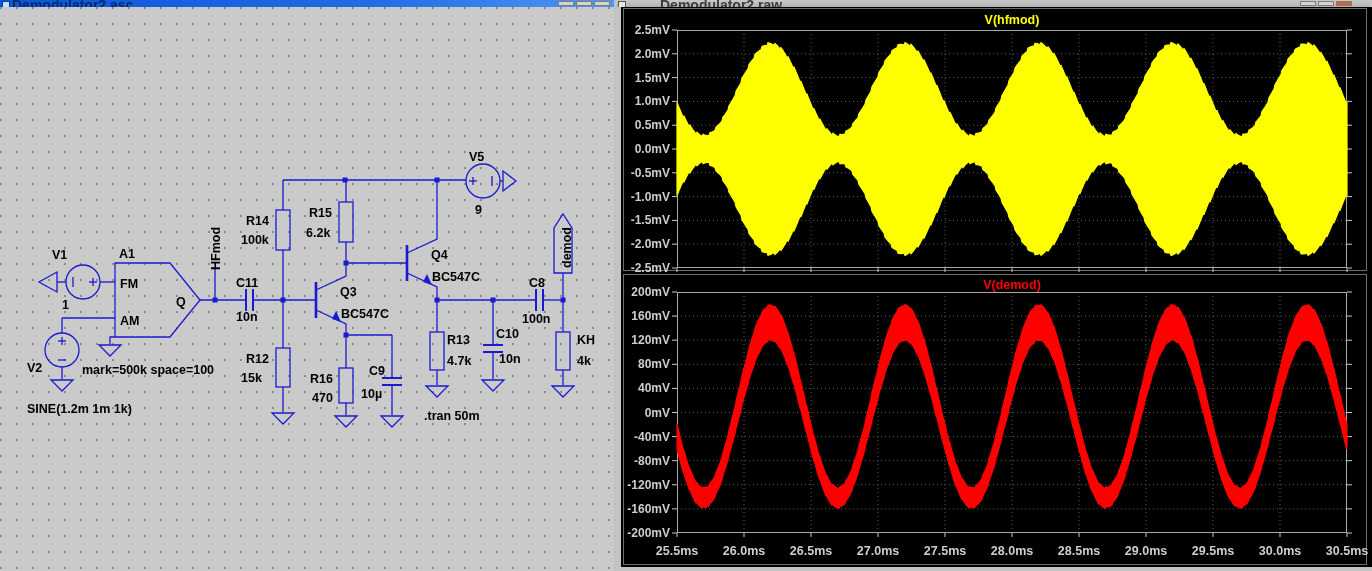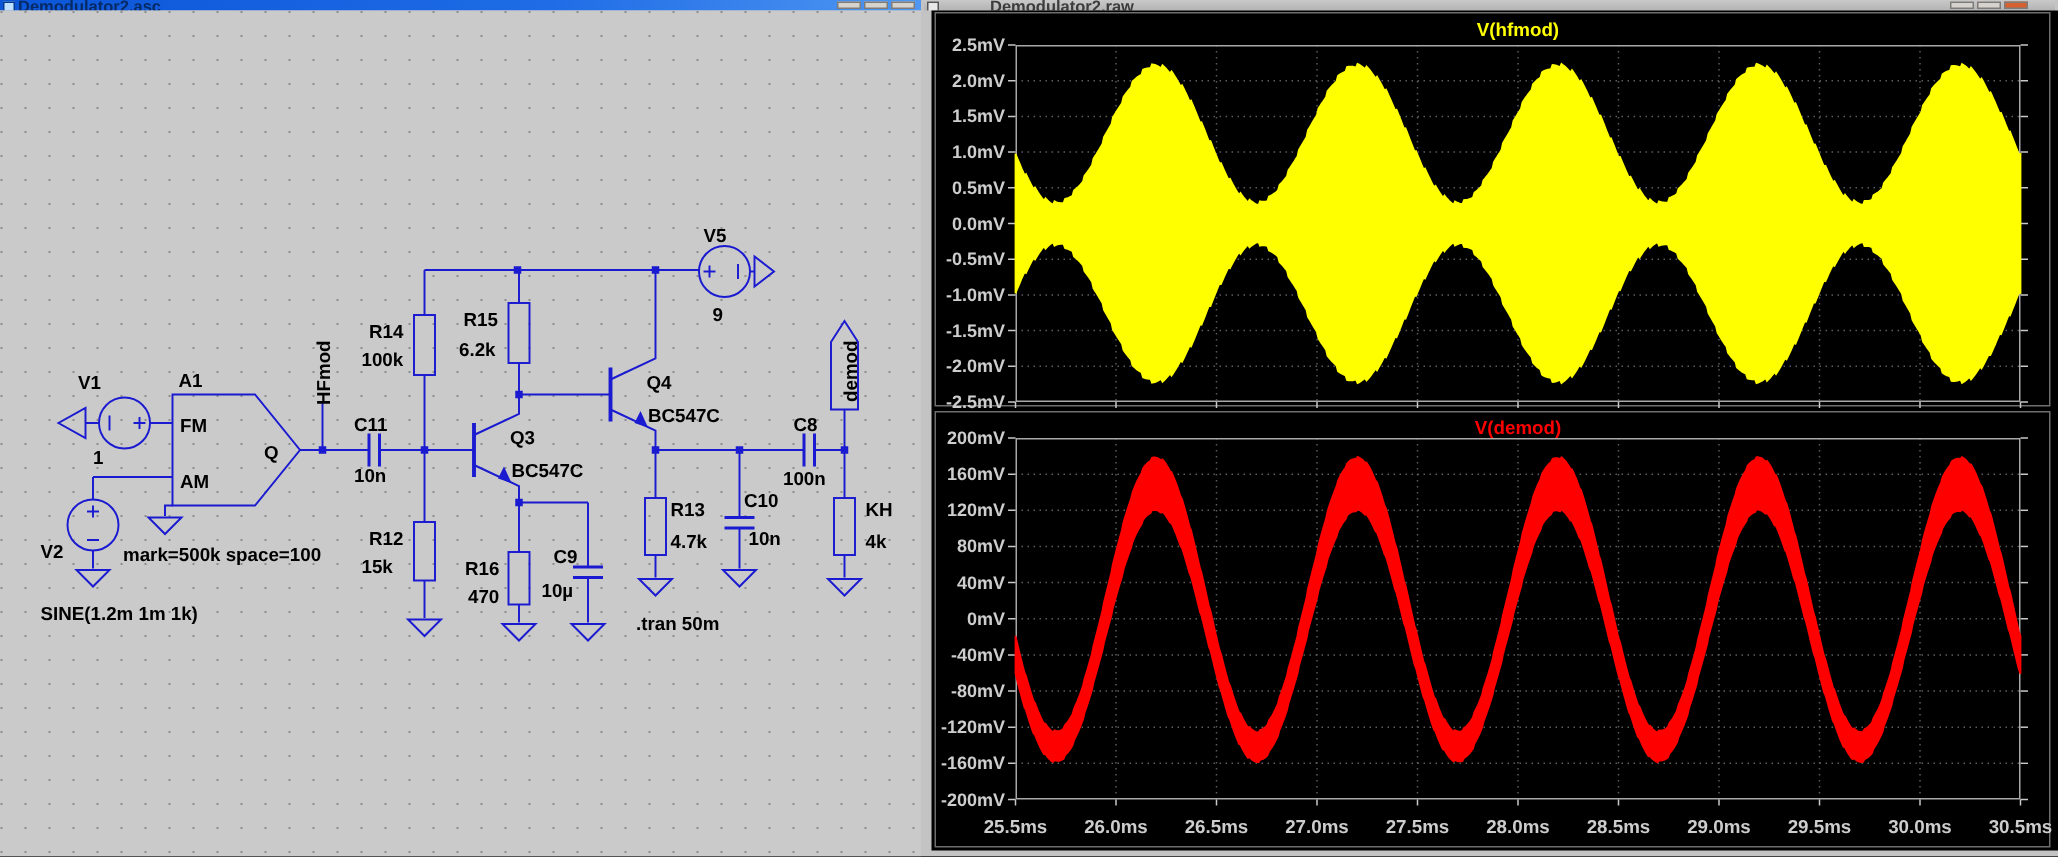--- a/index.html
+++ b/index.html
@@ -5,21 +5,21 @@
   html,body{margin:0;padding:0;background:#555;}
   #screen{position:relative;width:1372px;height:571px;overflow:hidden;
           font-family:"Liberation Sans",sans-serif;background:#000;}
 
   
   #schem-win{position:absolute;left:0;top:0;width:614px;height:571px;background:#cacaca;}
   #schem-titlebar{position:absolute;left:0;top:0;width:100%;height:7px;overflow:hidden;
      background:linear-gradient(90deg,#0b55d8 0%,#1f6ce6 60%,#4f97f2 100%);
      display:flex;align-items:flex-start;}
   #schem-titlebar .ticon{width:6px;height:6px;margin:1px 2px 0 2px;background:#bfe0ff;border:1px solid #063a8c;}
-  .tb-text{font-size:11px;font-weight:bold;color:#062a66;line-height:9px;margin-top:1px;white-space:nowrap;}
+  .tb-text{font-size:14px;font-weight:bold;color:#062a66;line-height:9px;margin-top:1px;white-space:nowrap;}
   .tb-btns{position:absolute;top:1px;display:flex;gap:2px;}
   #schem-titlebar .tb-btns{right:4px;}
   .tb-btn{width:16px;height:5px;background:#d6d3ce;border:1px solid #7e7c78;box-sizing:border-box;}
   .tb-btn.close-red{background:#d6602f;}
   #schem-canvas{position:absolute;left:0;top:7px;width:614px;height:564px;
      background-color:#cacaca;
      background-image:radial-gradient(circle,#8d8d8d 0.8px,transparent 1px);
      background-size:16px 16px;background-position:9px 9px;}
   #schem-svg{position:absolute;left:0;top:0;}
   #schem-svg text{font-family:"Liberation Sans",sans-serif;font-size:12.5px;font-weight:bold;fill:#000;}

